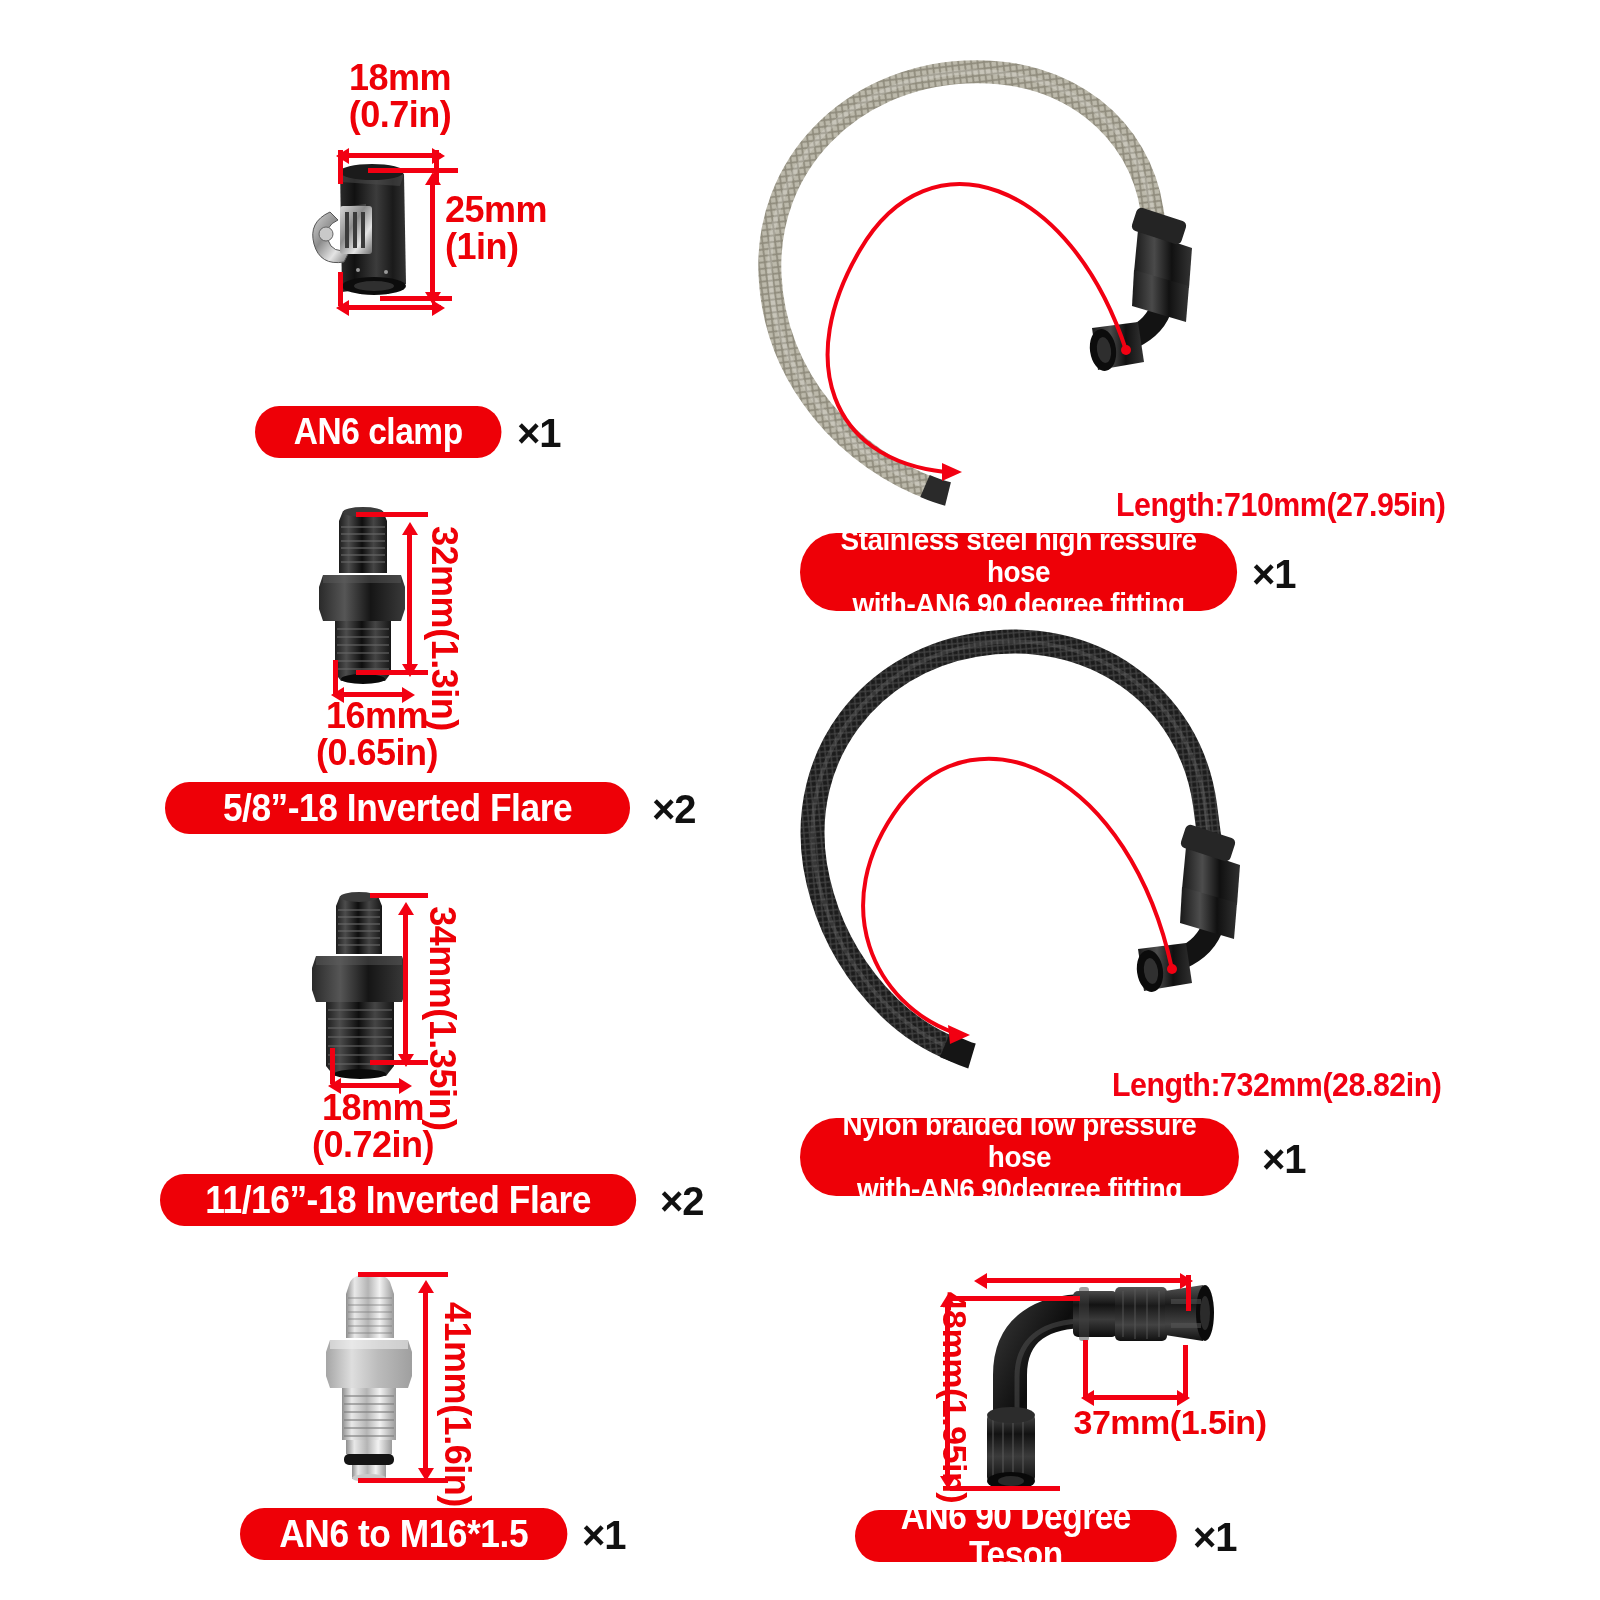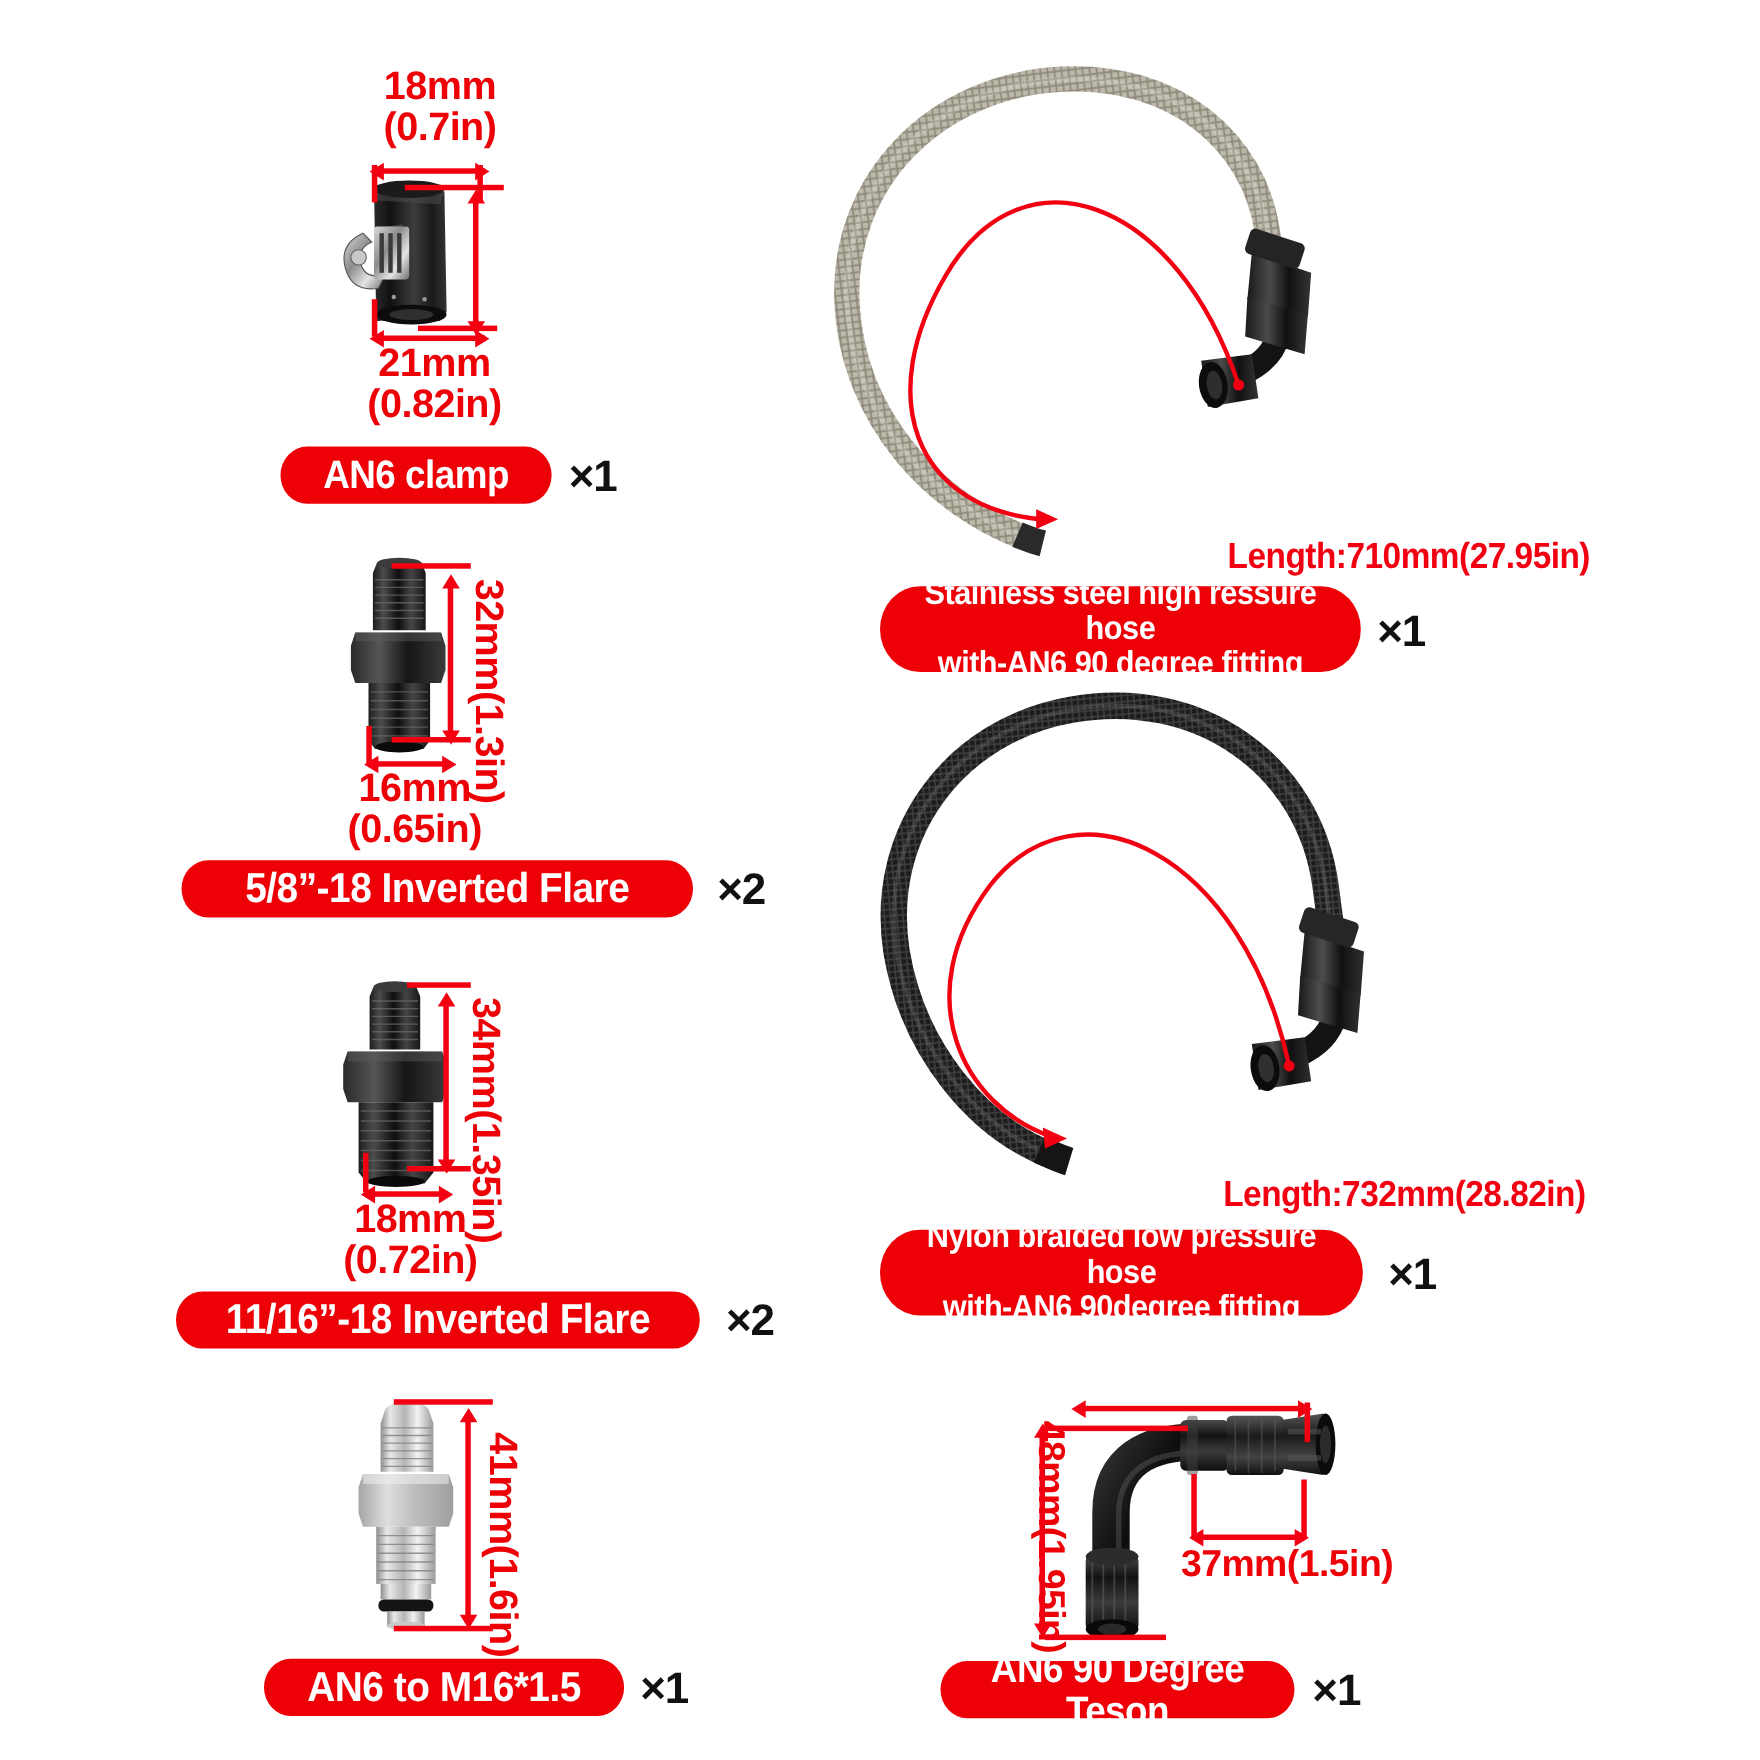--- a/index.html
+++ b/index.html
@@ -126,33 +126,33 @@
     <div>(0.7in)</div>
   </div>
 
   <div class="dline h" style="left:345px;top:153px;width:96px;"></div>
   <div class="arrowL" style="left:336px;top:148px;"></div>
   <div class="arrowR" style="left:432px;top:148px;"></div>
   <div class="dline v" style="left:338px;top:150px;height:34px;"></div>
   <div class="dline v" style="left:434px;top:150px;height:34px;"></div>
   <div class="dline h" style="left:368px;top:168px;width:90px;"></div>
 
+  <div class="dim" style="left:445px;top:192px;width:180px;font-size:36px;text-align:left;">
+    <div>25mm</div>
+    <div>(1in)</div>
+  </div>
   <div class="dline v" style="left:430px;top:180px;height:116px;"></div>
   <div class="arrowU" style="left:425px;top:172px;"></div>
   <div class="arrowD" style="left:425px;top:292px;"></div>
   <div class="dline h" style="left:380px;top:296px;width:72px;"></div>
 
   <div class="dline h" style="left:345px;top:305px;width:96px;"></div>
   <div class="arrowL" style="left:336px;top:300px;"></div>
   <div class="arrowR" style="left:432px;top:300px;"></div>
   <div class="dline v" style="left:338px;top:272px;height:34px;"></div>
-  <div class="dim" style="left:300px;top:312px;width:190px;font-size:36px;">
-    <div>21mm</div>
-    <div>(0.82in)</div>
-  </div>
 
   <div class="pill" style="left:255px;top:406px;width:265px;height:52px;font-size:36px;">
     <span>AN6 clamp</span>
   </div>
   <div class="mult" style="left:517px;top:411px;font-size:40px;">×1</div>
 
   <div class="partimg" style="left:305px;top:505px;">
     <svg width="130" height="180" viewBox="0 0 130 180">
       <defs>
         <linearGradient id="fl58" x1="0" y1="0" x2="1" y2="0">

